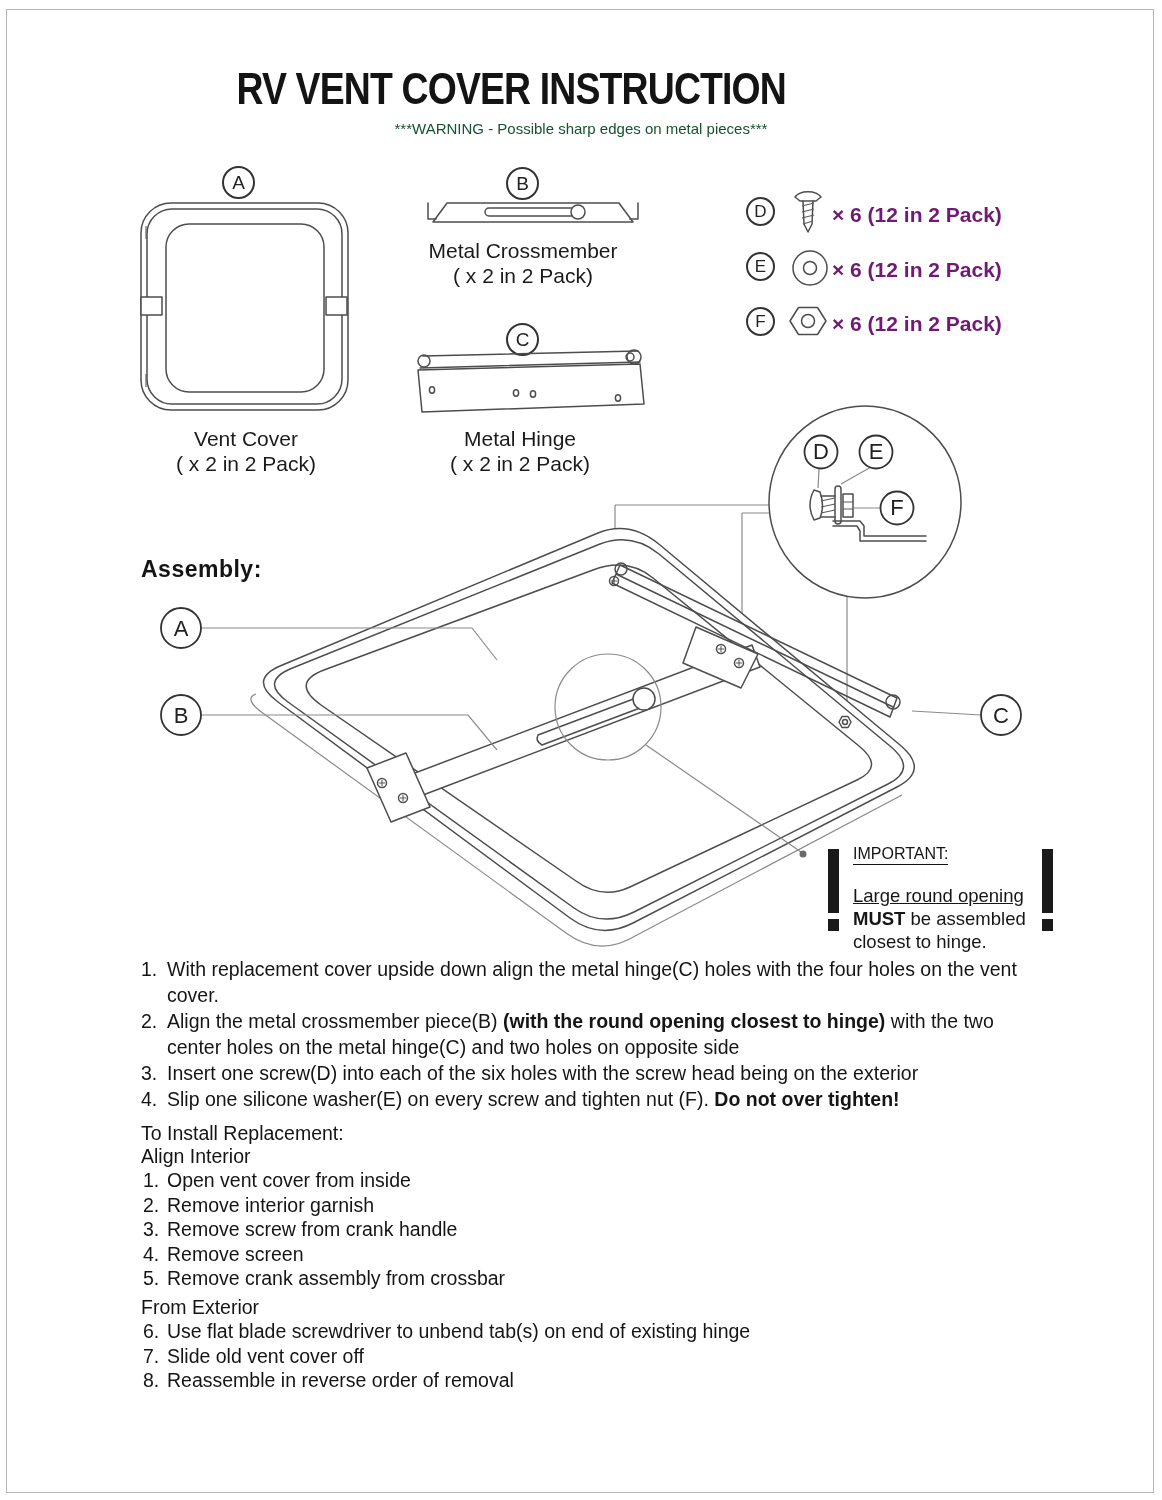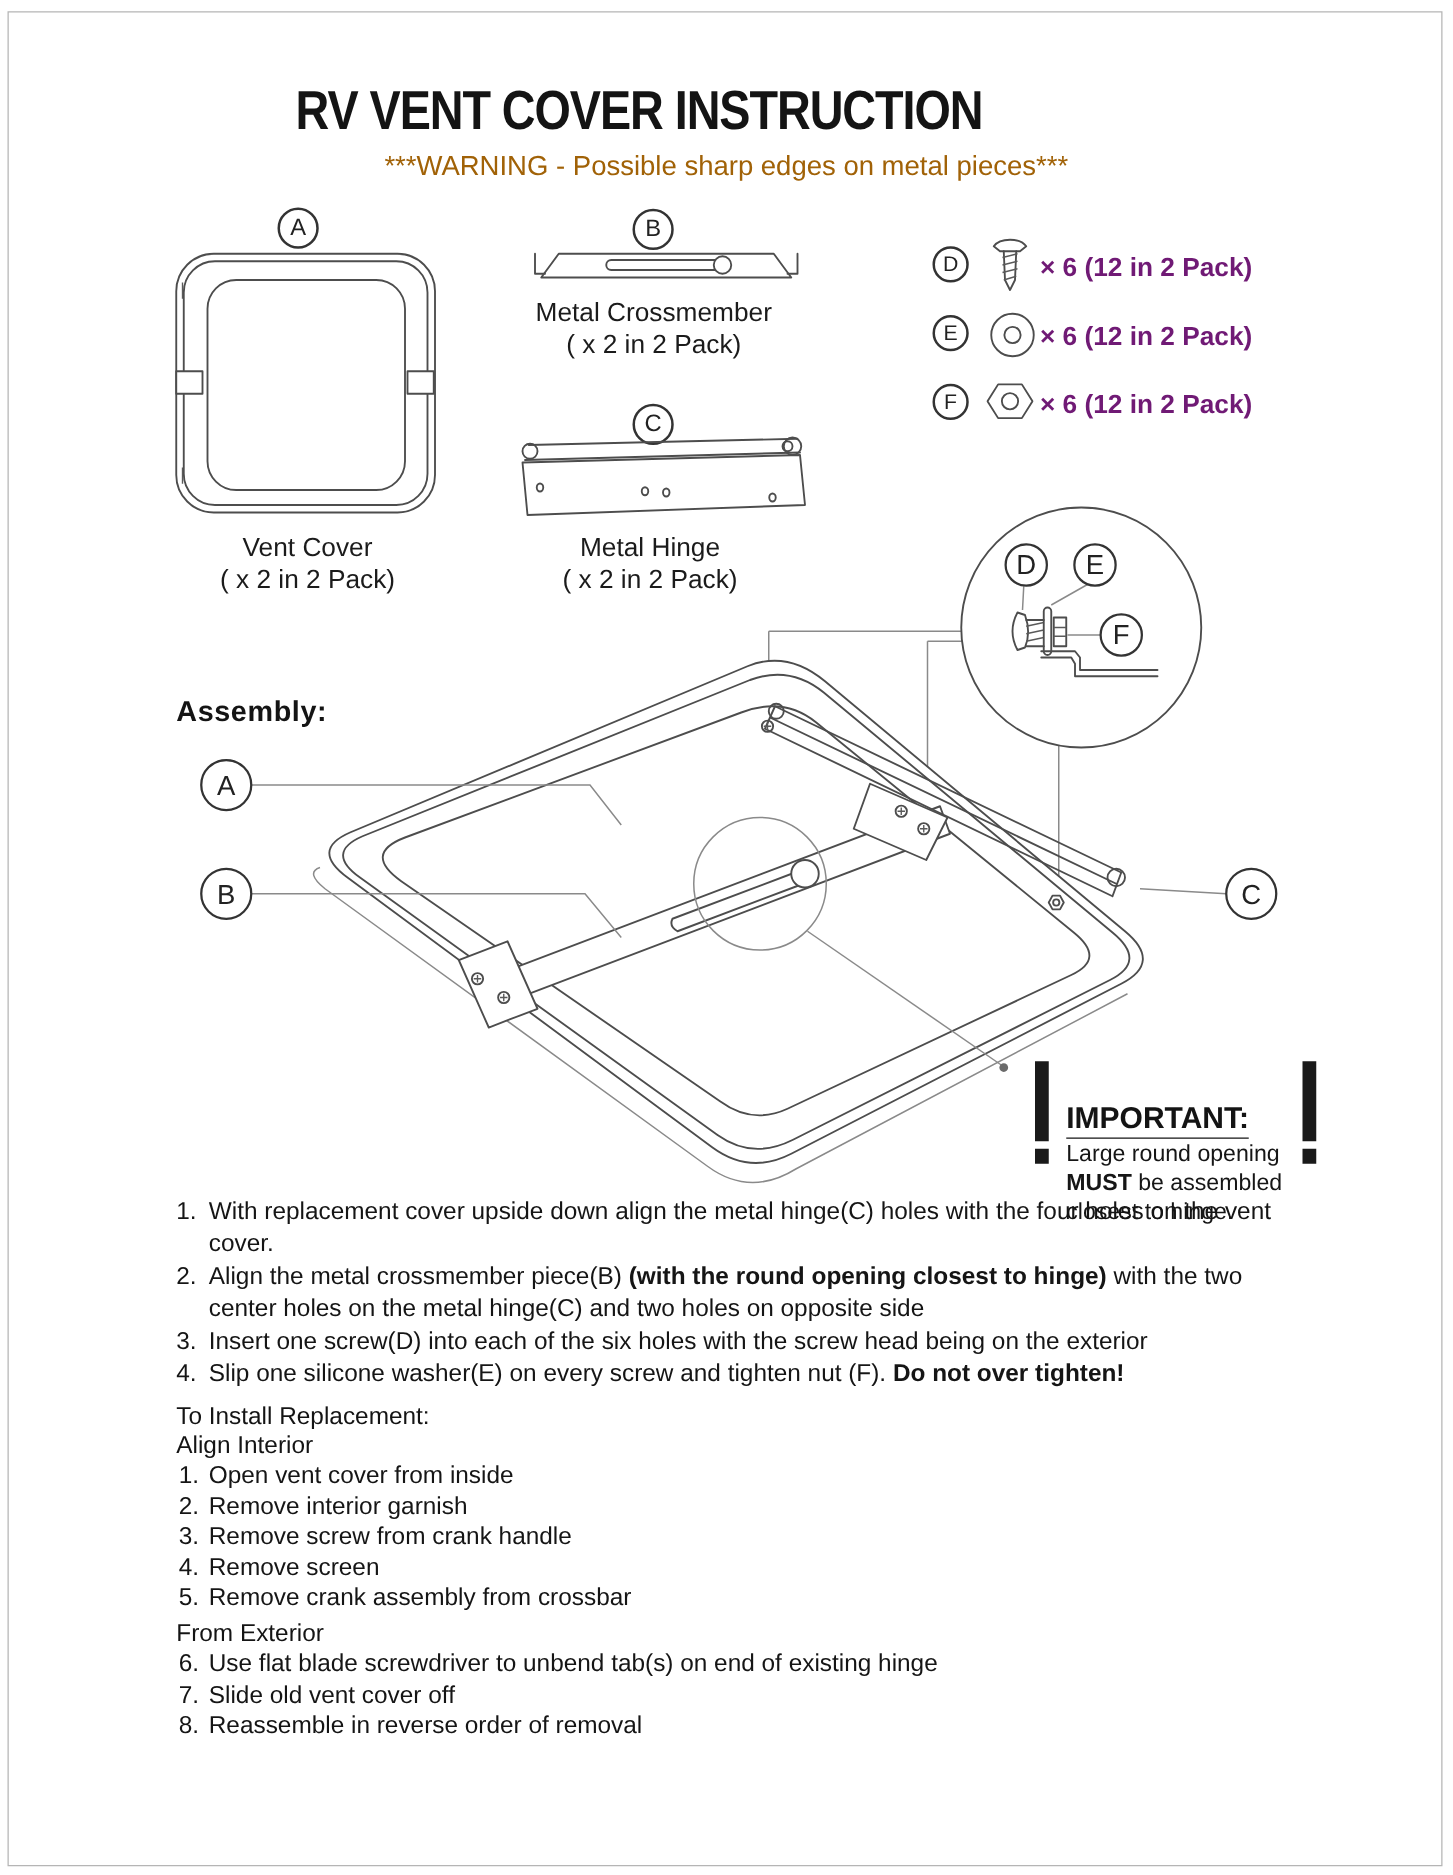--- a/index.html
+++ b/index.html
@@ -4,41 +4,41 @@
 <style>
   html,body{margin:0;padding:0;background:#ffffff;}
   #page{
     position:relative;width:1162px;height:1500px;background:#ffffff;overflow:hidden;
     font-family:"Liberation Sans","DejaVu Sans",sans-serif;color:#141414;
   }
   .abs{position:absolute;}
   #scan-border{left:6px;top:9px;width:1146px;height:1482px;border:1px solid #b5b5b5;}
   #title{left:0;top:64px;width:1022px;text-align:center;font-size:44px;font-weight:bold;white-space:nowrap;}
   #title span{display:inline-block;transform:scaleX(0.85);transform-origin:center;letter-spacing:-1px;}
-  #warning{left:0;top:120px;width:1162px;text-align:center;font-size:22px;color:#a16207;}
+  #warning{left:0;top:120px;width:1162px;text-align:center;font-size:15px;color:#14532d;}
   .part-label{
     width:29px;height:29px;border:2px solid #333;border-radius:50%;
     display:flex;align-items:center;justify-content:center;
     font-size:19px;color:#222;background:#fff;
   }
   .part-name{font-size:21px;text-align:center;line-height:25px;color:#1b1b1b;}
   .hw-qty{font-size:21px;color:#701a75;white-space:nowrap;font-weight:bold;}
   #assembly-heading{left:141px;top:556px;font-size:23px;font-weight:bold;letter-spacing:0.5px;}
   svg{display:block;}
   .art{stroke:#4d4d4d;fill:none;stroke-width:1.5;stroke-linejoin:round;stroke-linecap:round;}
   .artw{stroke:#4d4d4d;fill:#ffffff;stroke-width:1.5;stroke-linejoin:round;}
   .thin{stroke:#5a5a5a;stroke-width:1.1;fill:none;}
   .leader{stroke:#8a8a8a;stroke-width:1.2;fill:none;}
   .lbl-circle{stroke:#333;stroke-width:1.8;fill:#fff;}
   .lbl-text{font-size:22px;fill:#222;text-anchor:middle;}
   
   .bang .bar{position:absolute;left:0;top:0;width:11px;height:64px;background:#1a1a1a;}
   .bang .dot{position:absolute;left:0;top:70px;width:11px;height:12px;background:#1a1a1a;}
   #important-text{left:853px;top:845px;width:190px;}
-  #important-title{font-size:24px;font-weight:bold;border-bottom:1.6px solid #141414;display:inline-block;padding-bottom:1px;margin-top:36px;}
+  #important-title{font-size:16px;font-weight:normal;border-bottom:1.6px solid #141414;display:inline-block;padding-bottom:1px;}
   .imp-line{font-size:18.5px;line-height:23px;color:#161616;}
   
   .steps{font-size:19.5px;line-height:26px;color:#151515;}
   .step{display:flex;}
   .step-num{width:26px;flex:none;}
   .step-text{flex:1;}
   .sec-head{font-size:19.5px;font-weight:normal;color:#141414;}
   .plain-steps{font-size:19.5px;line-height:24.6px;color:#151515;}
   .plain-steps .step-num{width:24px;}
   #footer-note{left:141px;top:1398px;width:960px;font-size:19.5px;color:#151515;}
@@ -191,21 +191,21 @@
   <div class="abs bang" style="left:828px;top:849px;width:11px;height:82px;">
     <div class="bar"></div>
       <div class="dot"></div>
   </div>
   <div class="abs bang" style="left:1042px;top:849px;width:11px;height:82px;">
     <div class="bar"></div>
       <div class="dot"></div>
   </div>
   <div class="abs" id="important-text">
     <div id="important-title">IMPORTANT:</div>
-    <div class="imp-line" style="margin-top:0;">Large round opening</div>
+    <div class="imp-line" style="margin-top:19px;text-decoration:underline;">Large round opening</div>
     <div class="imp-line"><b>MUST</b><span> be assembled</span></div>
     <div class="imp-line">closest to hinge.</div>
   </div>
 
   <div class="abs steps" style="left:141px;top:956px;width:880px;">
 
       <div class="step">
         <span class="step-num">1.</span>
         <span class="step-text"><span>With replacement cover upside down align the metal hinge(C) holes with the four holes on the vent cover.</span><b></b><span></span></span>
       </div>

